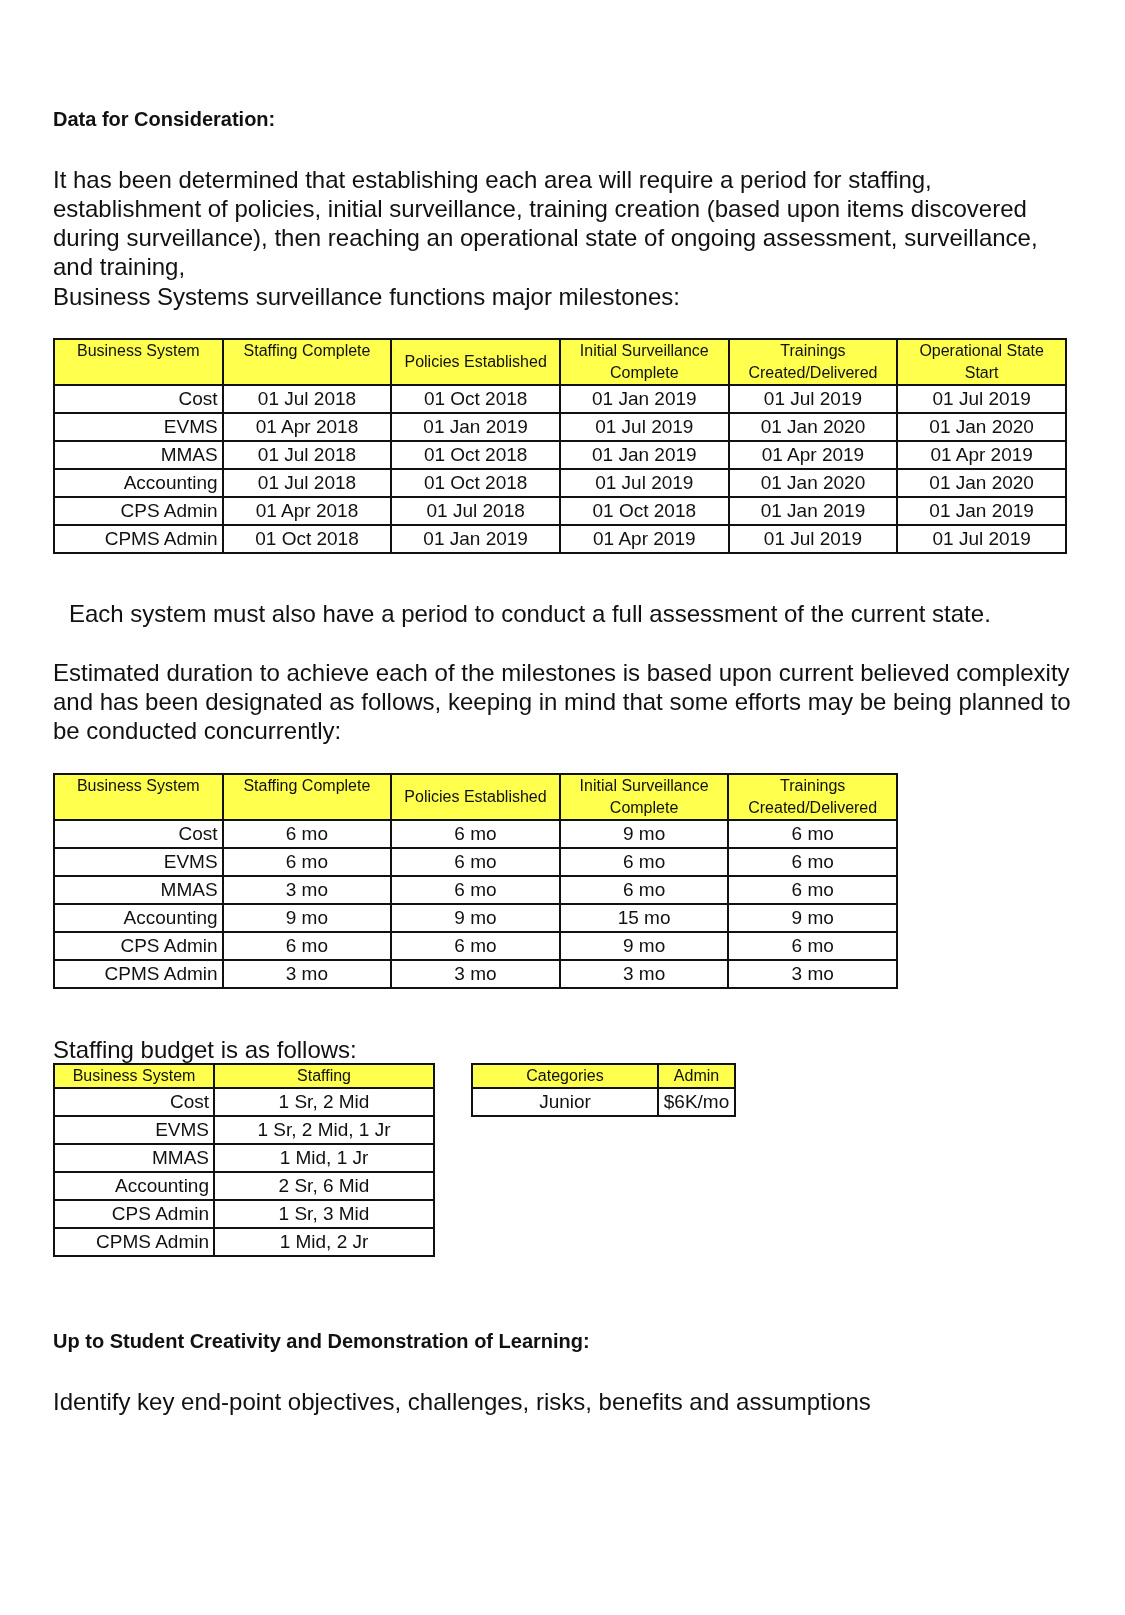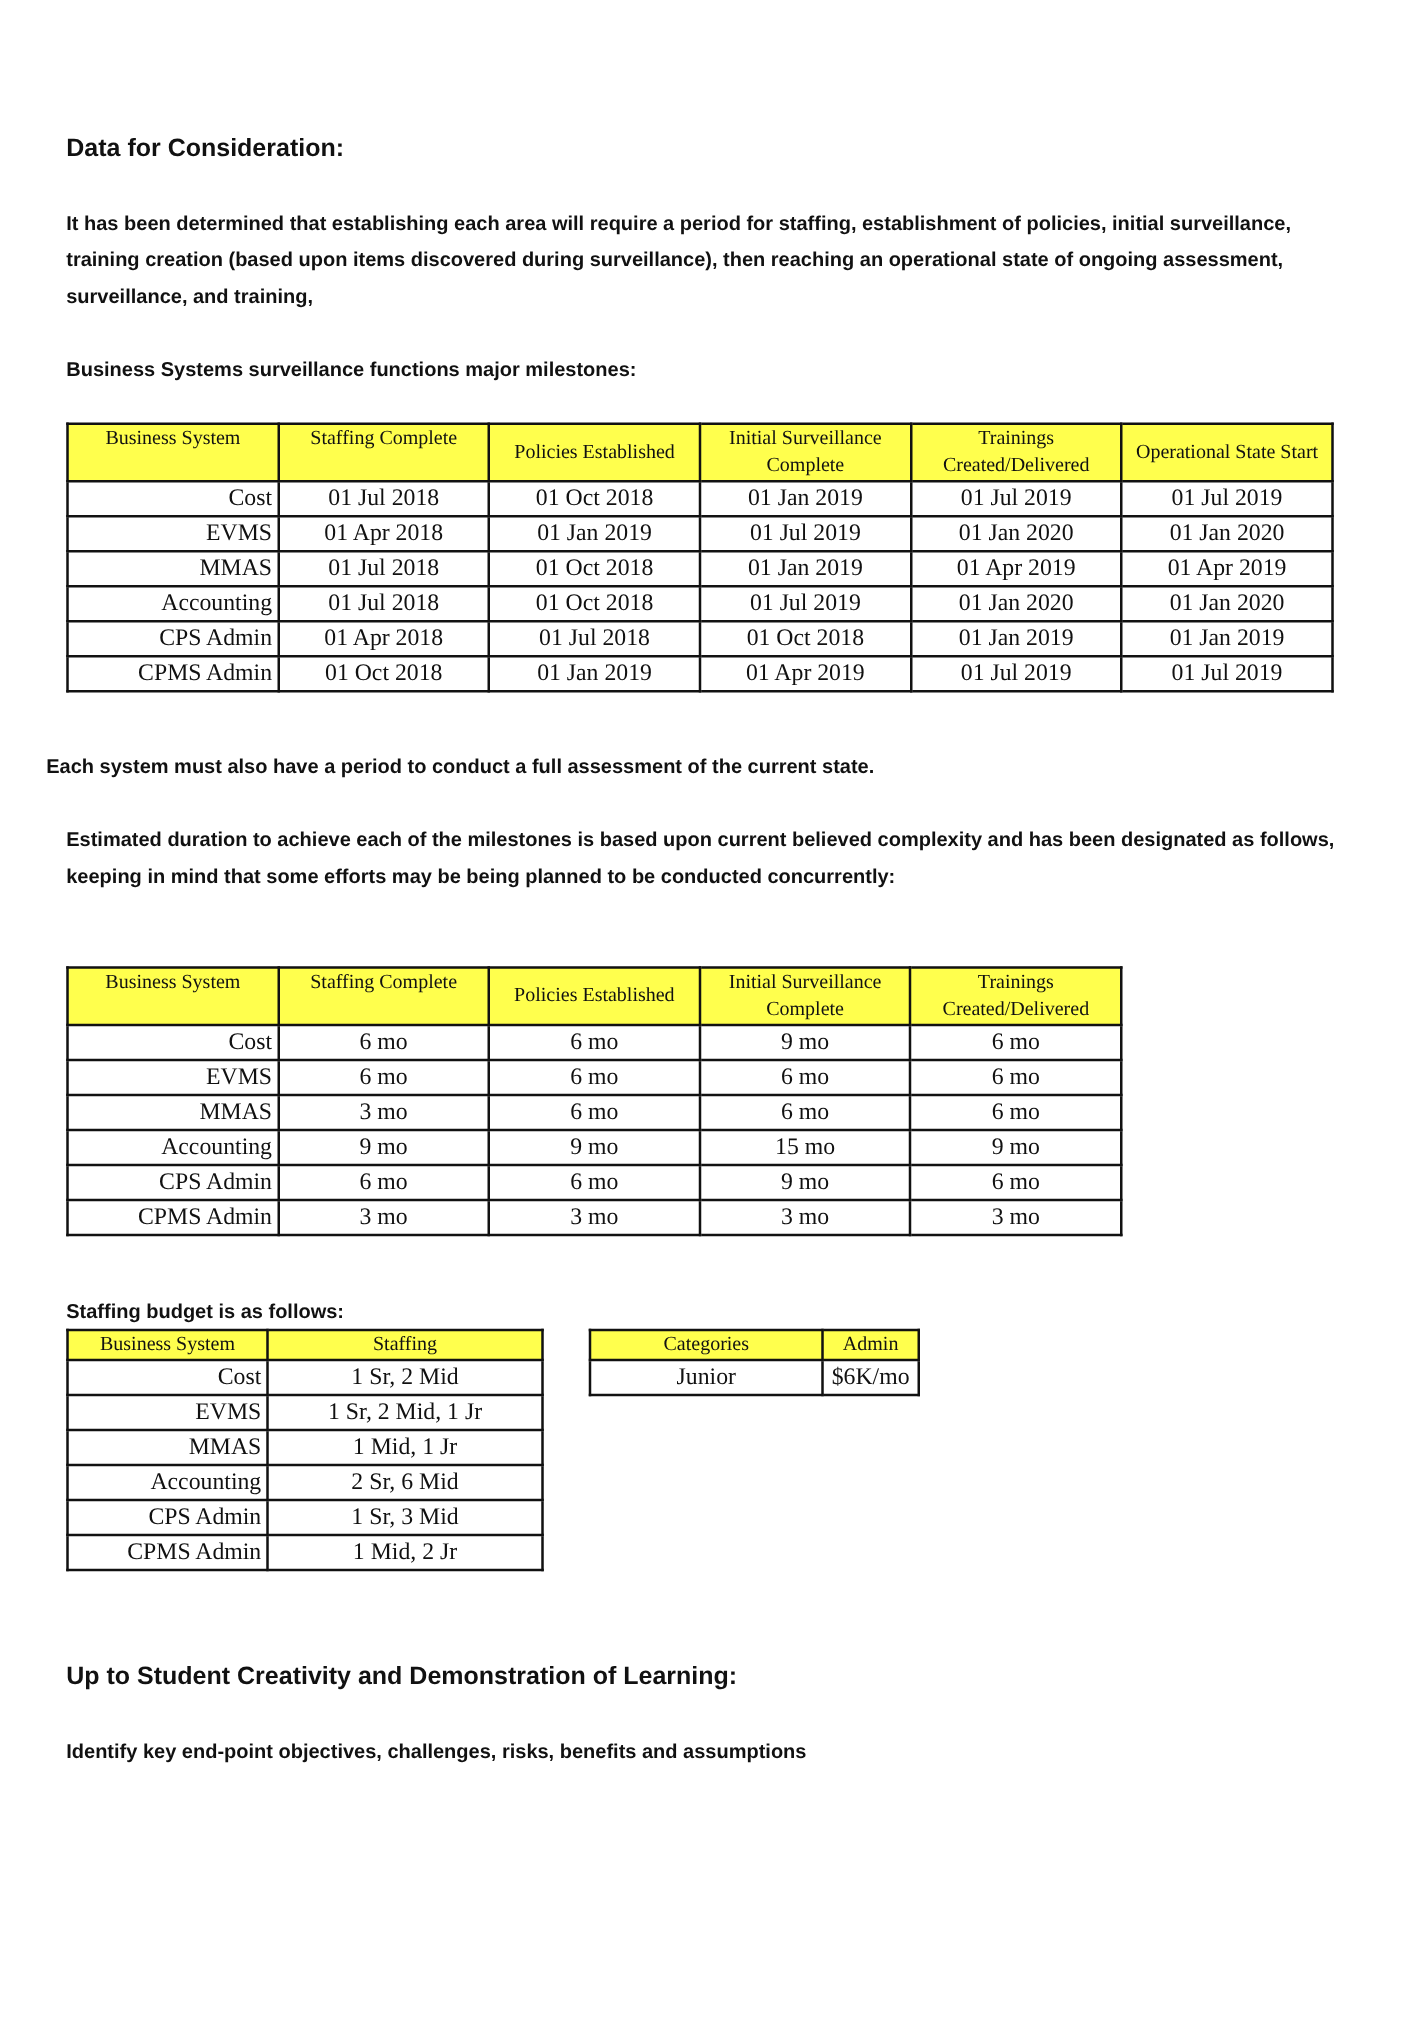--- a/index.html
+++ b/index.html
@@ -1,20 +1,20 @@
 <!DOCTYPE html>
 <html><head>
 <meta charset="utf-8">
 <style>
   html, body { margin:0; padding:0; background:#ffffff; }
   body { width:1125px; height:1615px; position:relative; font-family:"Liberation Sans", sans-serif; color:#111; overflow:hidden; }
   .abs { position:absolute; }
   .heading { font-weight:bold; font-size:20px; }
-  .para { font-size:16px; line-height:29px;font-weight:bold; }
-  table { border-collapse:collapse; position:absolute;font-family:Liberation Serif, serif; }
+  .para { font-size:24px; line-height:29px; }
+  table { border-collapse:collapse; position:absolute; }
   td, th { border:2px solid #111; padding:0 4px; font-size:19px; font-weight:normal; }
   th { background:#ffff4d; font-size:16px; line-height:22px; text-align:center; }
   td { height:26px; line-height:26px; text-align:center; }
   td.name { text-align:right; padding-left:10px; }
   .t3 th { font-size:16px; height:22px; line-height:22px; }
   .t3 td { height:26px; line-height:26px; }
 </style>
 </head>
 <body>
 
@@ -78,21 +78,21 @@
         <td class="name">CPMS Admin</td>
         <td>01 Oct 2018</td>
         <td>01 Jan 2019</td>
         <td>01 Apr 2019</td>
         <td>01 Jul 2019</td>
         <td>01 Jul 2019</td>
       </tr>
     </tbody>
 </table>
 
-<div class="abs para" style="left:37px;top:599px;">Each system must also have a period to conduct a full assessment of the current state.</div>
+<div class="abs para" style="left:69px;top:599px;">Each system must also have a period to conduct a full assessment of the current state.</div>
 <div class="abs para" style="left:53px;top:658px;width:1020px;">Estimated duration to achieve each of the milestones is based upon current believed complexity and has been designated as follows, keeping in mind that some efforts may be being planned to be conducted concurrently:</div>
 
 <table style="left:53px;top:773px;width:845px;">
   <thead>
     <tr>
       <th style="width:158px;vertical-align:top;">Business System</th>
       <th style="width:158px;vertical-align:top;">Staffing Complete</th>
       <th style="width:158px;">Policies Established</th>
       <th style="width:158px;">Initial Surveillance Complete</th>
       <th style="width:158px;">Trainings Created/Delivered</th>

